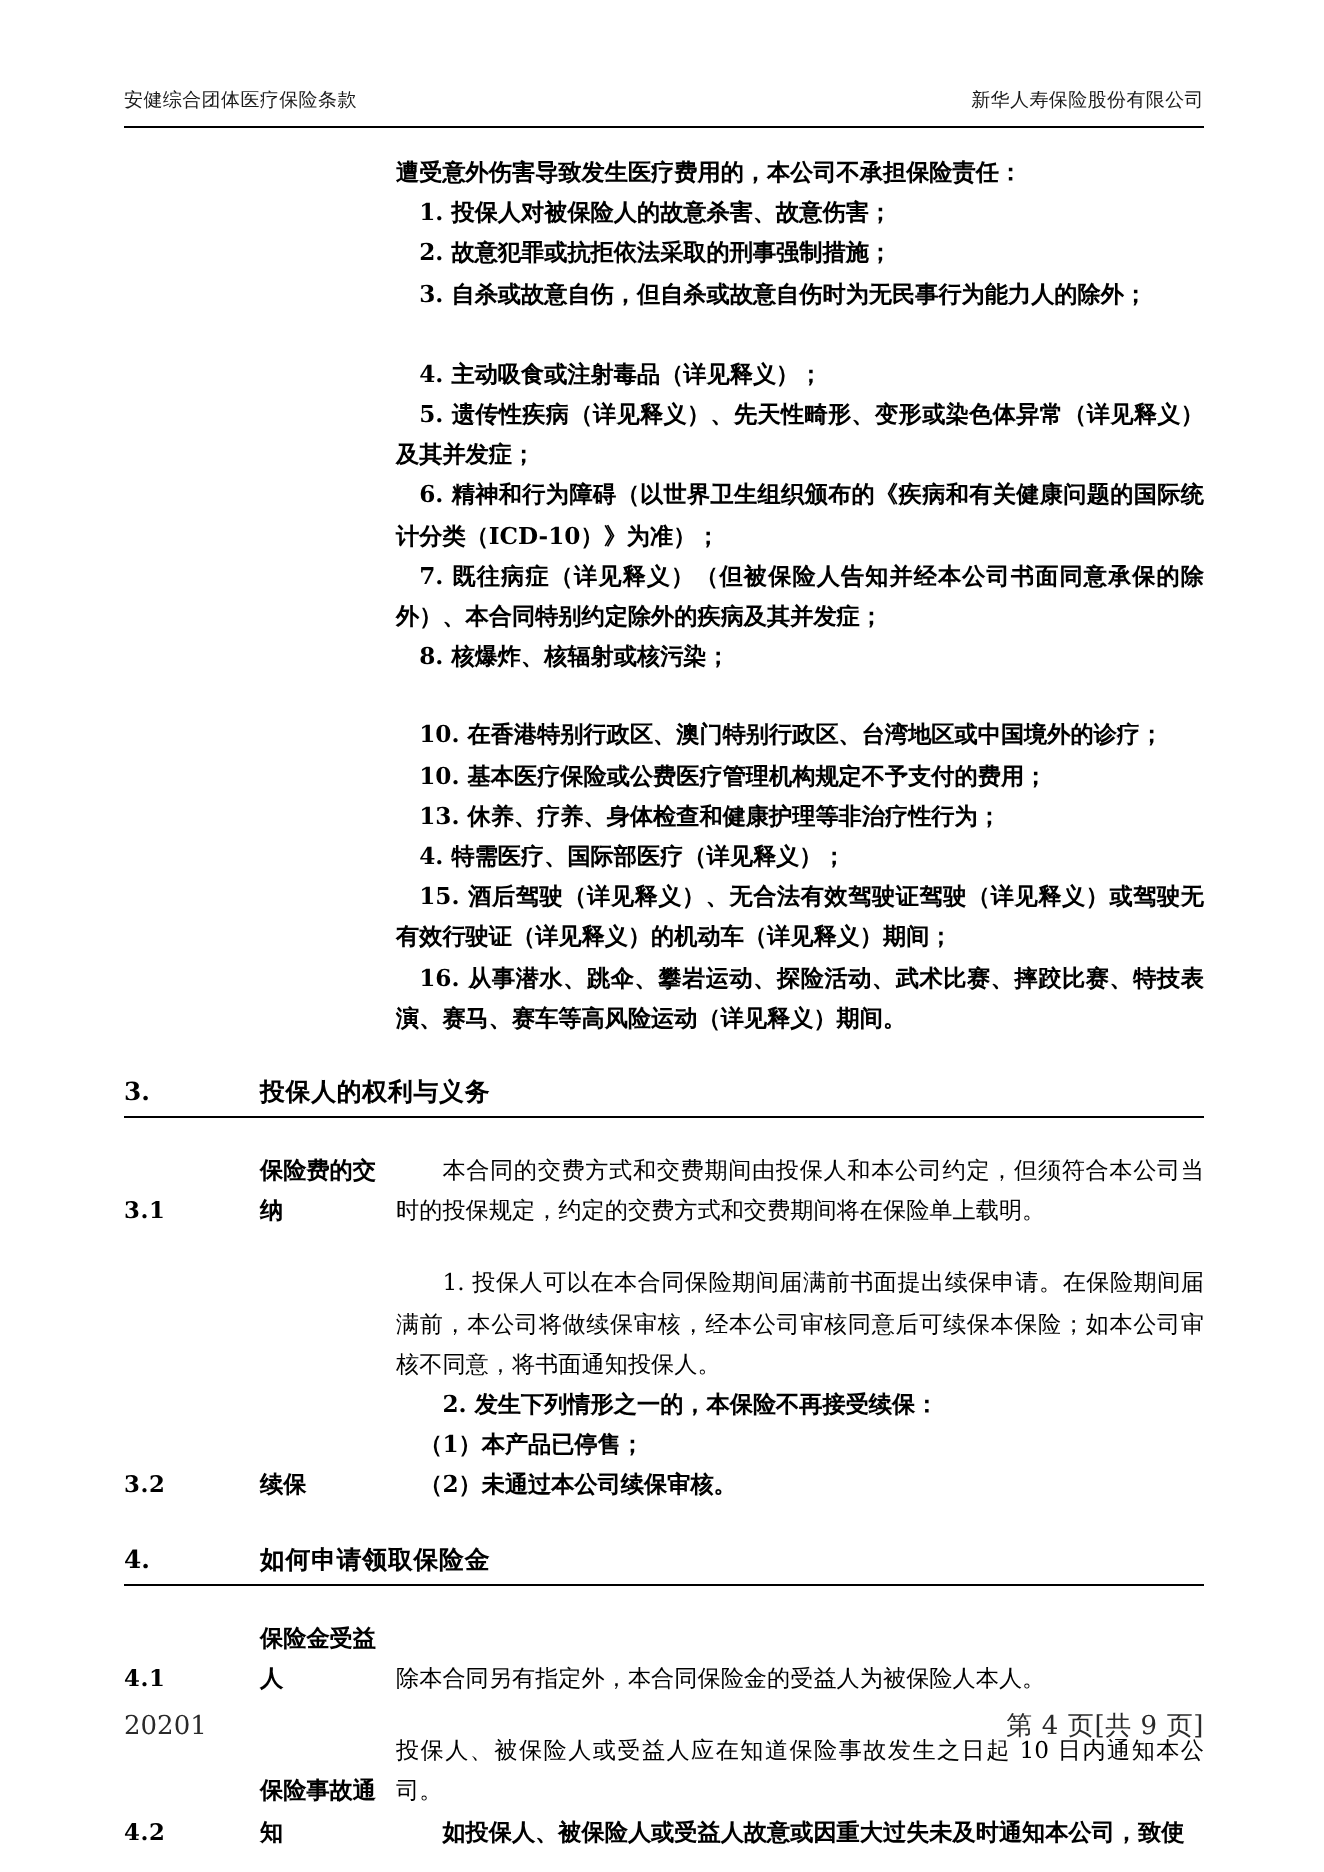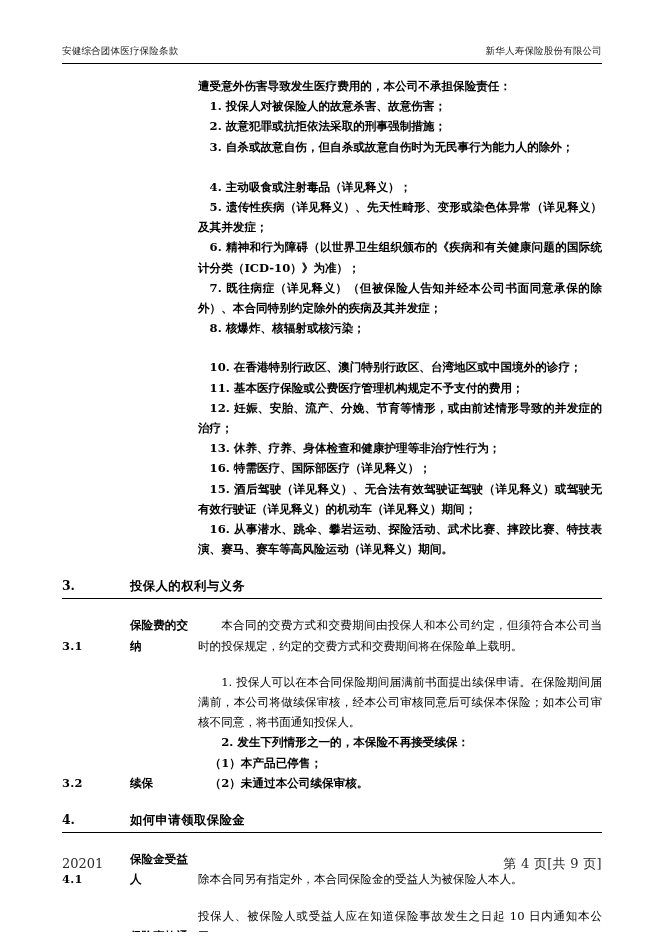--- a/index.html
+++ b/index.html
@@ -146,24 +146,23 @@
       <div class="lead">遭受意外伤害导致发生医疗费用的，本公司不承担保险责任：</div>
       <div style="text-indent:1em;">1. 投保人对被保险人的故意杀害、故意伤害；</div>
       <div style="text-indent:1em;">2. 故意犯罪或抗拒依法采取的刑事强制措施；</div>
       <div style="text-indent:1em;">3. 自杀或故意自伤，但自杀或故意自伤时为无民事行为能力人的除外；</div>
       <div style="text-indent:1em;margin-top:20px;">4. 主动吸食或注射毒品（详见释义）；</div>
       <div style="text-indent:1em;">5. 遗传性疾病（详见释义）、先天性畸形、变形或染色体异常（详见释义）及其并发症；</div>
       <div style="text-indent:1em;">6. 精神和行为障碍（以世界卫生组织颁布的《疾病和有关健康问题的国际统计分类（ICD-10）》为准）；</div>
       <div style="text-indent:1em;">7. 既往病症（详见释义）（但被保险人告知并经本公司书面同意承保的除外）、本合同特别约定除外的疾病及其并发症；</div>
       <div style="text-indent:1em;">8. 核爆炸、核辐射或核污染；</div>
       <div style="text-indent:1em;margin-top:19px;">10. 在香港特别行政区、澳门特别行政区、台湾地区或中国境外的诊疗；</div>
-      <div style="text-indent:1em;">11. 基本医疗保险或公费医疗管理机构规定不予支付的费用；</div>
-      <div style="text-indent:1em;">12. 妊娠、安胎、流产、分娩、节育等情形，或由前述情形导致的并发症的治疗；</div>
+      <div style="text-indent:1em;">10. 基本医疗保险或公费医疗管理机构规定不予支付的费用；</div>
       <div style="text-indent:1em;">13. 休养、疗养、身体检查和健康护理等非治疗性行为；</div>
-      <div style="text-indent:1em;">16. 特需医疗、国际部医疗（详见释义）；</div>
+      <div style="text-indent:1em;">4. 特需医疗、国际部医疗（详见释义）；</div>
       <div style="text-indent:1em;">15. 酒后驾驶（详见释义）、无合法有效驾驶证驾驶（详见释义）或驾驶无有效行驶证（详见释义）的机动车（详见释义）期间；</div>
       <div style="text-indent:1em;">16. 从事潜水、跳伞、攀岩运动、探险活动、武术比赛、摔跤比赛、特技表演、赛马、赛车等高风险运动（详见释义）期间。</div>
     </div>
 
     <div class="section">
       <span class="sec-num">3.</span>
       <span class="sec-title">投保人的权利与义务</span>
     </div>
 
     <div class="clause">

